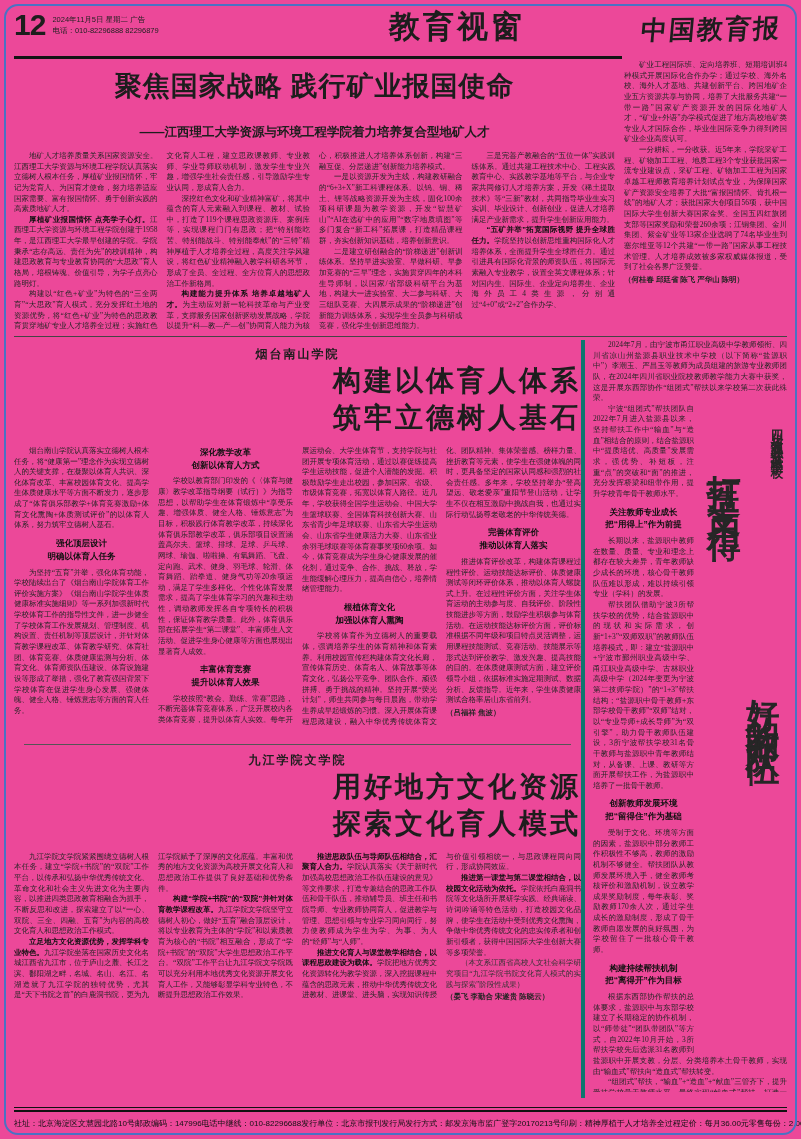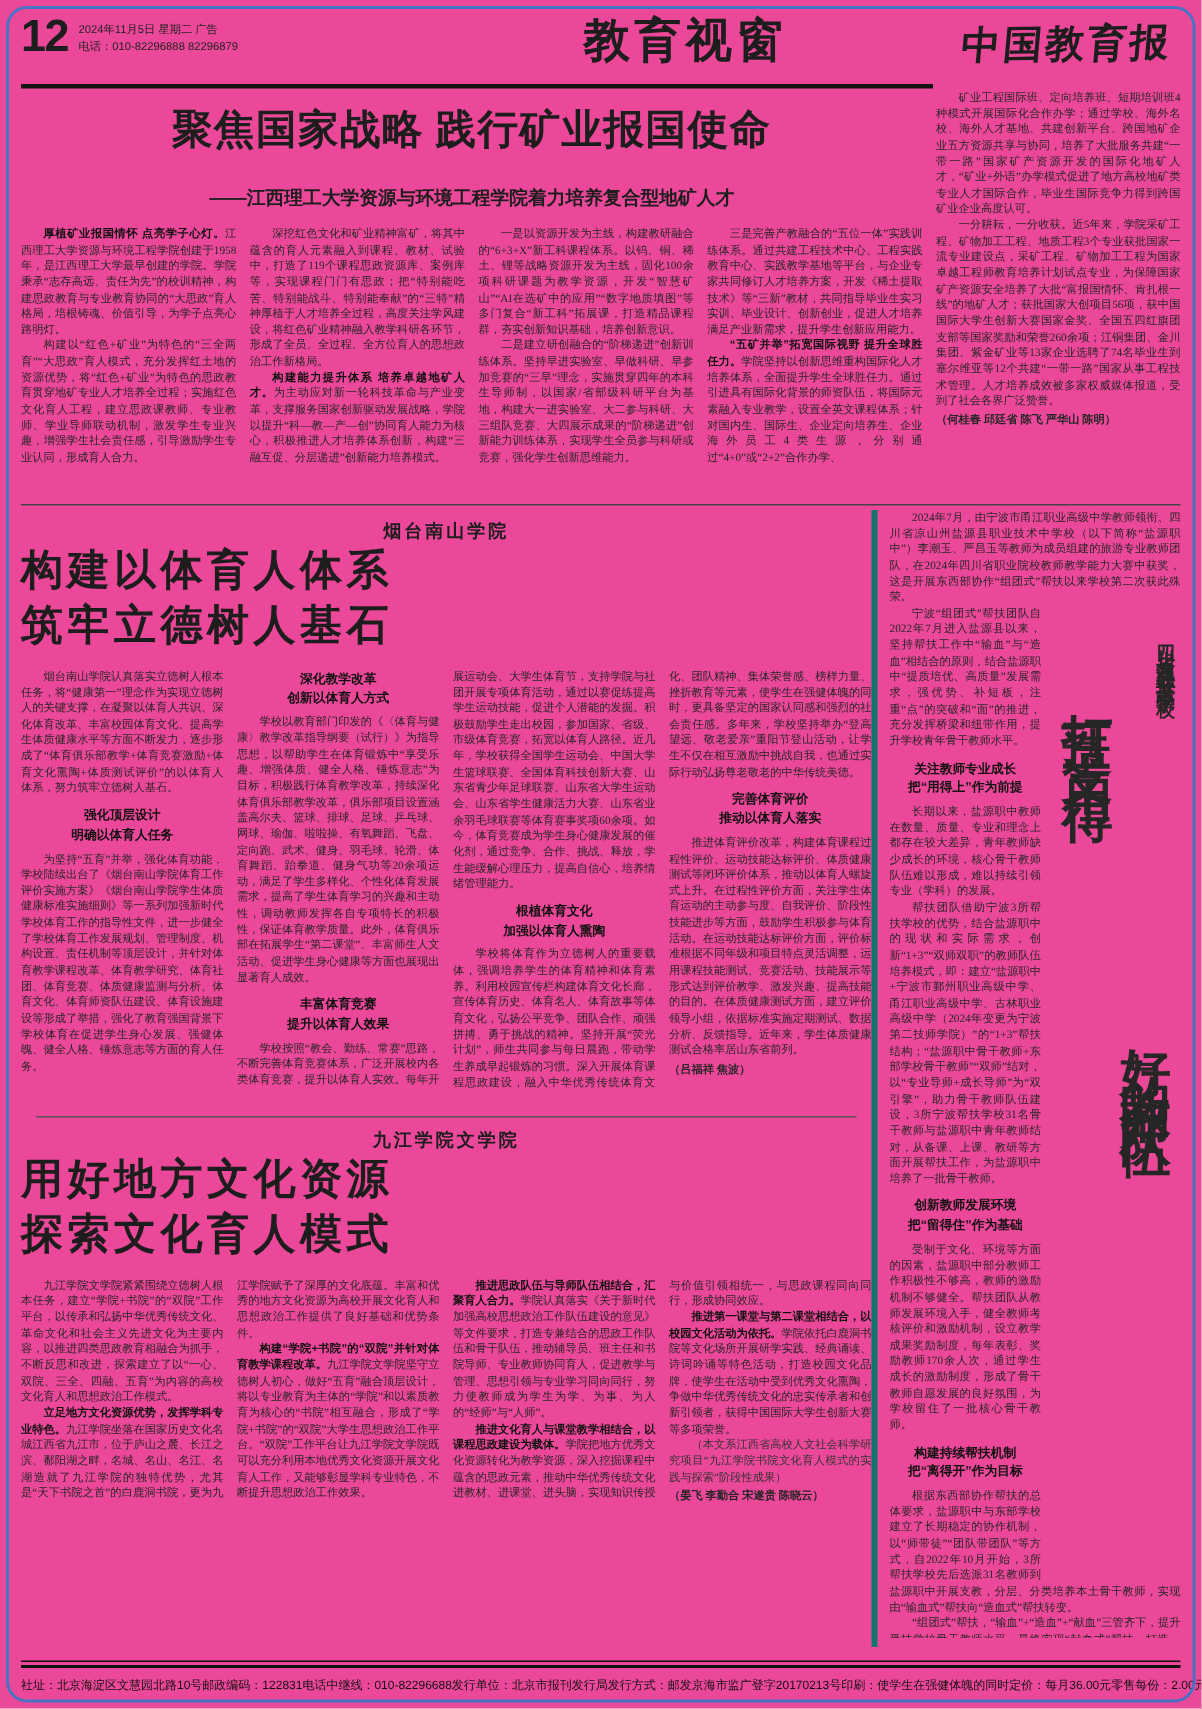--- a/index.html
+++ b/index.html
@@ -43,21 +43,21 @@
   .byline { text-align:left; text-indent:0 !important; font-weight:bold; padding-right:2px; margin-top:2px !important; }
   .note { color:#333; }
 
   
   .full-rule { position:absolute; left:14px; top:336px; width:773px; border-top:1px solid #444; }
   .lower { position:absolute; left:14px; top:340px; width:773px; height:758px; display:flex; }
   .left-col { width:567px; }
   .a4-rail { width:206px; border-left:4px solid #0f766e; padding-left:8px; }
 
   .kicker { font-family:"Liberation Sans",sans-serif; font-size:12px; font-weight:bold; text-align:center; letter-spacing:2px; }
-  .big-title { text-align:left; font-size:28px; font-weight:bold; letter-spacing:3px; line-height:1.32; }
+  .big-title { text-align:right; font-size:28px; font-weight:bold; letter-spacing:3px; line-height:1.32; }
 
   .a2-head { padding-top:6px; }
   .a2-body { margin-top:9px; height:290px; overflow:hidden; column-count:4; column-gap:9px; }
   .art-divider { border-top:1px solid #555; margin:8px 10px 0 10px; }
   .a3-head { padding-top:7px; }
   .a3-body { margin-top:9px; height:256px; overflow:hidden; column-count:4; column-gap:9px; }
 
   
   .a4-body { height:752px; overflow:hidden; }
   .a4-title-block { float:right; position:relative; width:88px; height:652px; margin-left:5px; }
@@ -94,20 +94,21 @@
     </div>
     <div class="hdr-rule"></div>
 
     <div class="a1">
       <div class="a1-main">
         <div class="a1-head">
           <div class="a1-title">聚焦国家战略 践行矿业报国使命</div>
           <div class="a1-sub">——江西理工大学资源与环境工程学院着力培养复合型地矿人才</div>
         </div>
         <div class="a1-body bodytext">
+            <p class="body-p">地矿人才培养质量关系国家资源安全。江西理工大学资源与环境工程学院认真落实立德树人根本任务，厚植矿业报国情怀，牢记为党育人、为国育才使命，努力培养适应国家需要、富有报国情怀、勇于创新实践的高素质地矿人才。</p>
             <p class="body-p"><b class="plead">厚植矿业报国情怀 点亮学子心灯。</b>江西理工大学资源与环境工程学院创建于1958年，是江西理工大学最早创建的学院。学院秉承“志存高远、责任为先”的校训精神，构建思政教育与专业教育协同的“大思政”育人格局，培根铸魂、价值引导，为学子点亮心路明灯。</p>
             <p class="body-p">构建以“红色+矿业”为特色的“三全两育”“大思政”育人模式，充分发挥红土地的资源优势，将“红色+矿业”为特色的思政教育贯穿地矿专业人才培养全过程；实施红色文化育人工程，建立思政课教师、专业教师、学业导师联动机制，激发学生专业兴趣，增强学生社会责任感，引导激励学生专业认同，形成育人合力。</p>
             <p class="body-p">深挖红色文化和矿业精神富矿，将其中蕴含的育人元素融入到课程、教材、试验中，打造了119个课程思政资源库、案例库等，实现课程门门有思政；把“特别能吃苦、特别能战斗、特别能奉献”的“三特”精神厚植于人才培养全过程，高度关注学风建设，将红色矿业精神融入教学科研各环节，形成了全员、全过程、全方位育人的思想政治工作新格局。</p>
             <p class="body-p"><b class="plead">构建能力提升体系 培养卓越地矿人才。</b>为主动应对新一轮科技革命与产业变革，支撑服务国家创新驱动发展战略，学院以提升“科—教—产—创”协同育人能力为核心，积极推进人才培养体系创新，构建“三融互促、分层递进”创新能力培养模式。</p>
             <p class="body-p">一是以资源开发为主线，构建教研融合的“6+3+X”新工科课程体系。以钨、铜、稀土、锂等战略资源开发为主线，固化100余项科研课题为教学资源，开发“智慧矿山”“AI在选矿中的应用”“数字地质填图”等多门复合“新工科”拓展课，打造精品课程群，夯实创新知识基础，培养创新意识。</p>
             <p class="body-p">二是建立研创融合的“阶梯递进”创新训练体系。坚持早进实验室、早做科研、早参加竞赛的“三早”理念，实施贯穿四年的本科生导师制，以国家/省部级科研平台为基地，构建大一进实验室、大二参与科研、大三组队竞赛、大四展示成果的“阶梯递进”创新能力训练体系，实现学生全员参与科研或竞赛，强化学生创新思维能力。</p>
             <p class="body-p">三是完善产教融合的“五位一体”实践训练体系。通过共建工程技术中心、工程实践教育中心、实践教学基地等平台，与企业专家共同修订人才培养方案，开发《稀土提取技术》等“三新”教材，共同指导毕业生实习实训、毕业设计、创新创业，促进人才培养满足产业新需求，提升学生创新应用能力。</p>
             <p class="body-p"><b class="plead">“五矿并举”拓宽国际视野 提升全球胜任力。</b>学院坚持以创新思维重构国际化人才培养体系，全面提升学生全球胜任力。通过引进具有国际化背景的师资队伍，将国际元素融入专业教学，设置全英文课程体系；针对国内生、国际生、企业定向培养生、企业海外员工4类生源，分别通过“4+0”或“2+2”合作办学、</p>
           </div>
       </div>
@@ -218,25 +219,25 @@
               <p class="body-p">“组团式”帮扶，“输血”+“造血”+“献血”三管齐下，提升受扶学校骨干教师水平，最终实现“献血式”帮扶，打造一支“带不走”的骨干教师队伍。</p>
             </div>
         </div>
       </div>
     </div>
 
     <div class="footer">
       <div class="footer-rule"></div>
       <div class="footer-row">
         <span>社址：北京海淀区文慧园北路10号</span>
-        <span>邮政编码：122831</span>
+        <span>邮政编码：147996</span>
         <span>电话中继线：010-82296688</span>
         <span>发行单位：北京市报刊发行局</span>
         <span>发行方式：邮发</span>
         <span>京海市监广登字20170213号</span>
-        <span>印刷：使学生在强健体魄的同时</span>
+        <span>印刷：精神厚植于人才培养全过程</span>
         <span>定价：每月36.00元</span>
         <span>零售每份：2.00元</span>
       </div>
     </div>
 
   </div>
 </div>
 
 </body></html>

